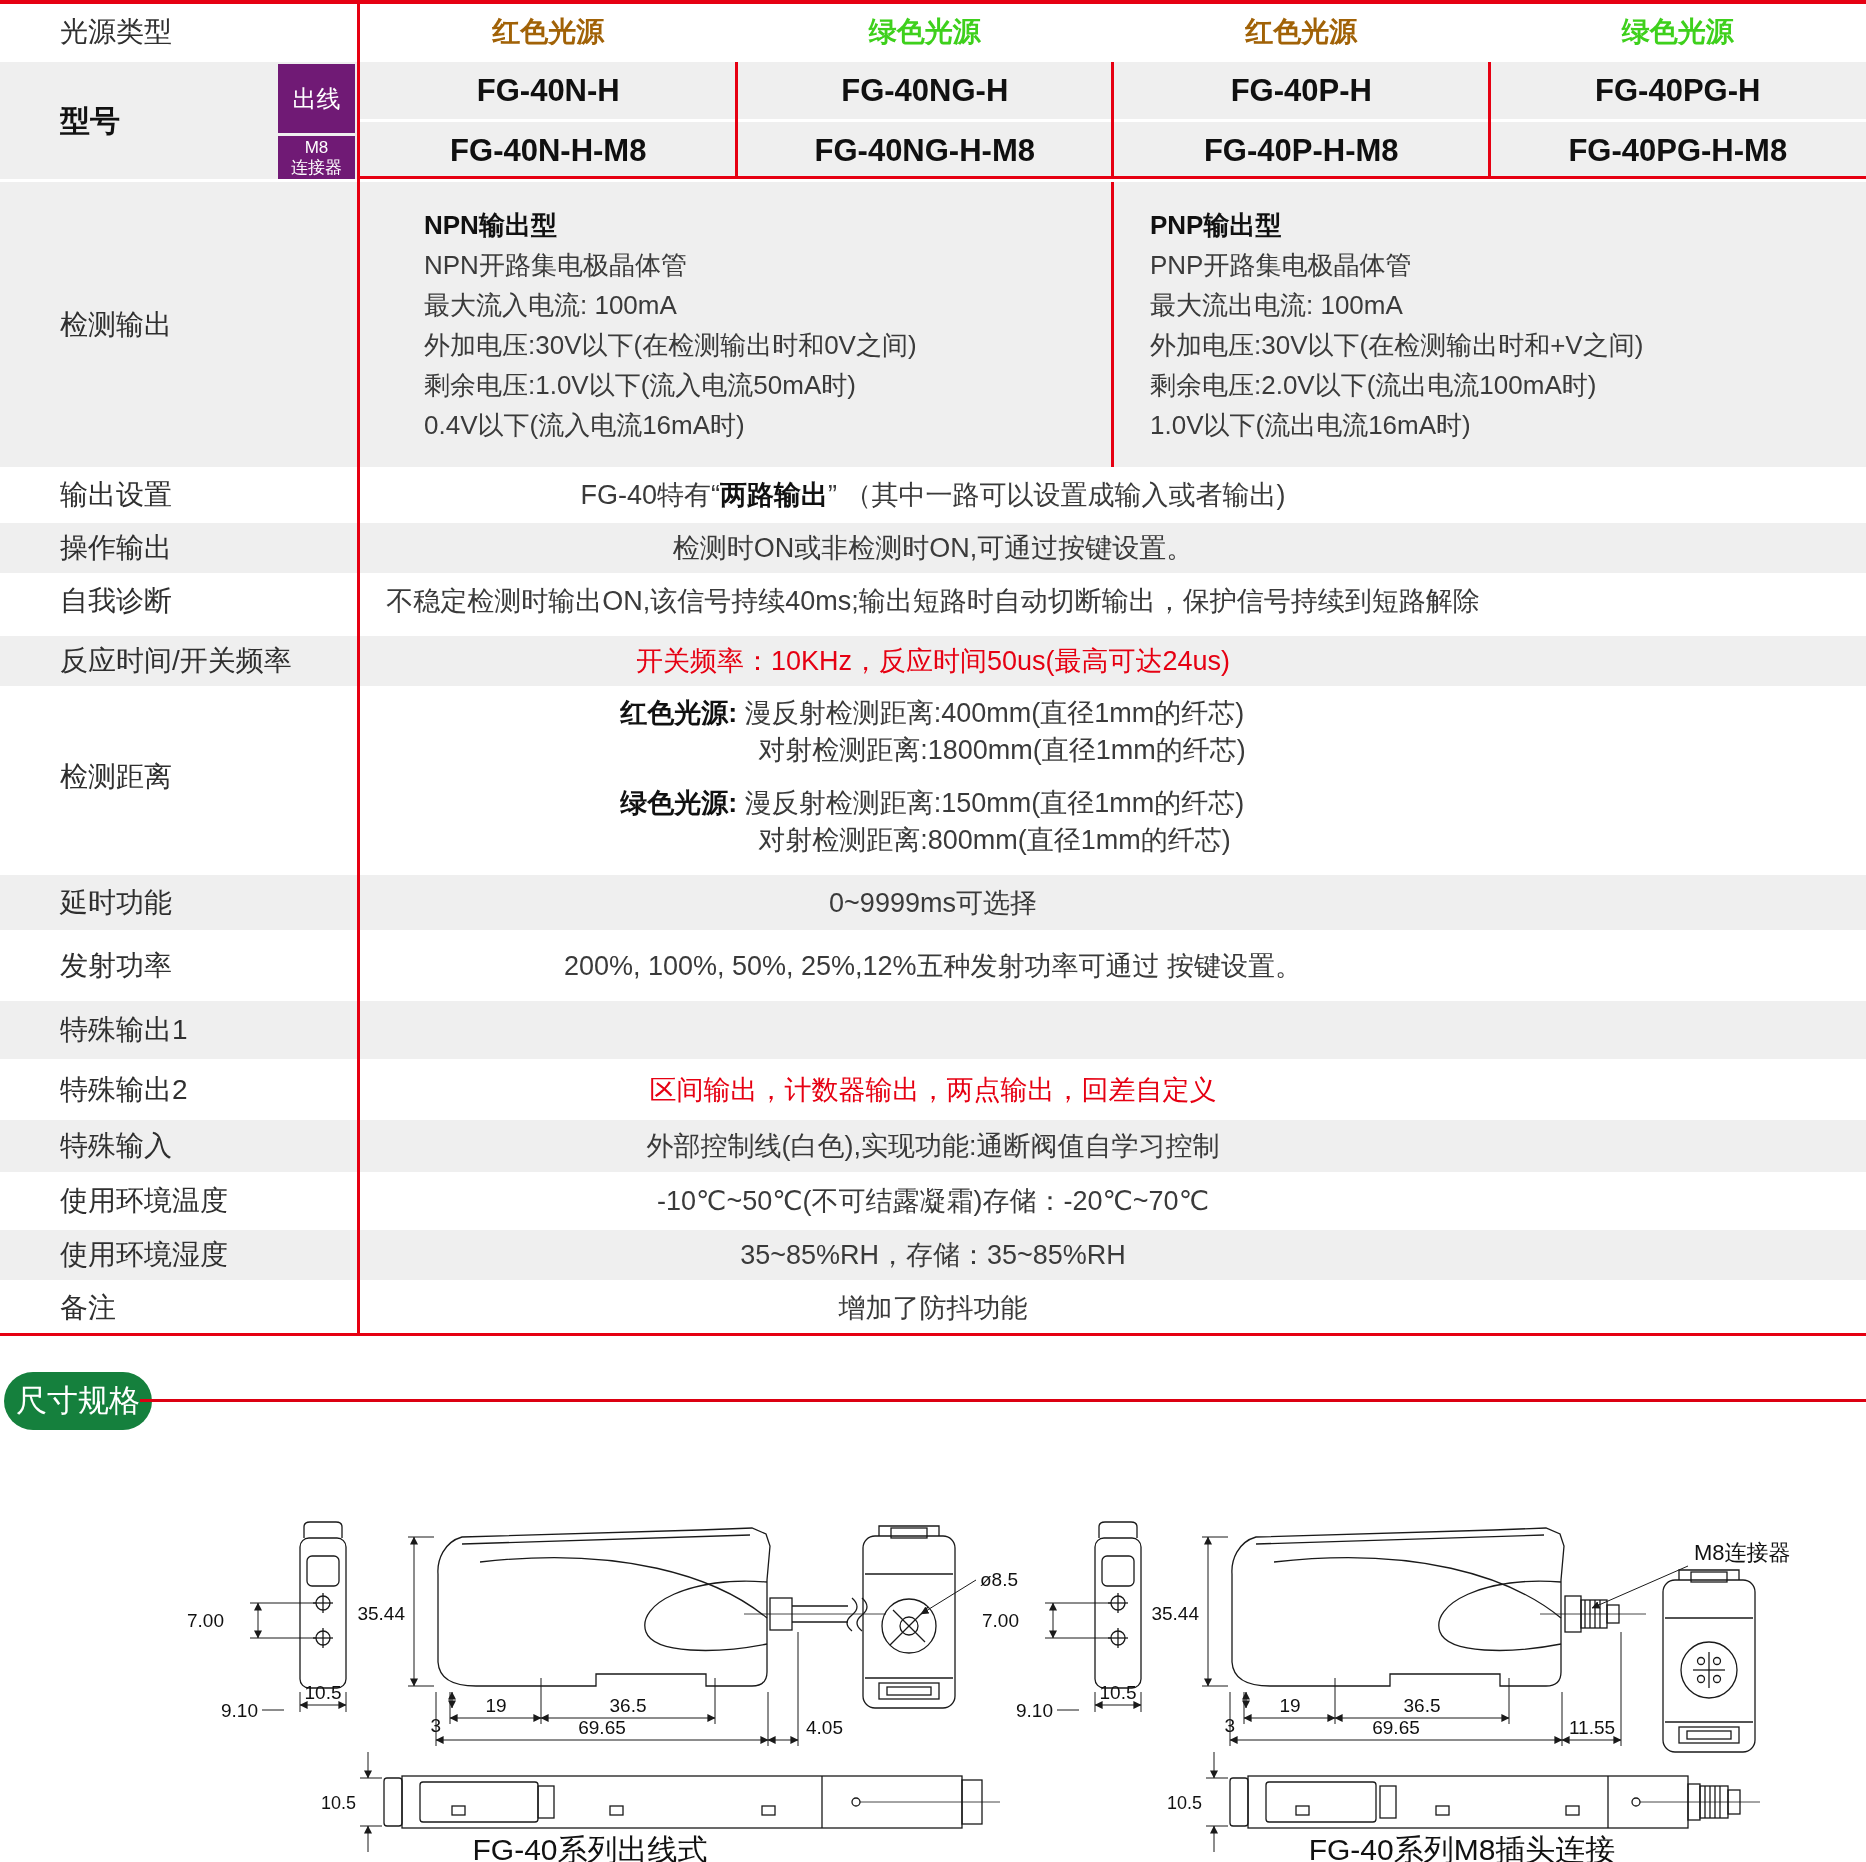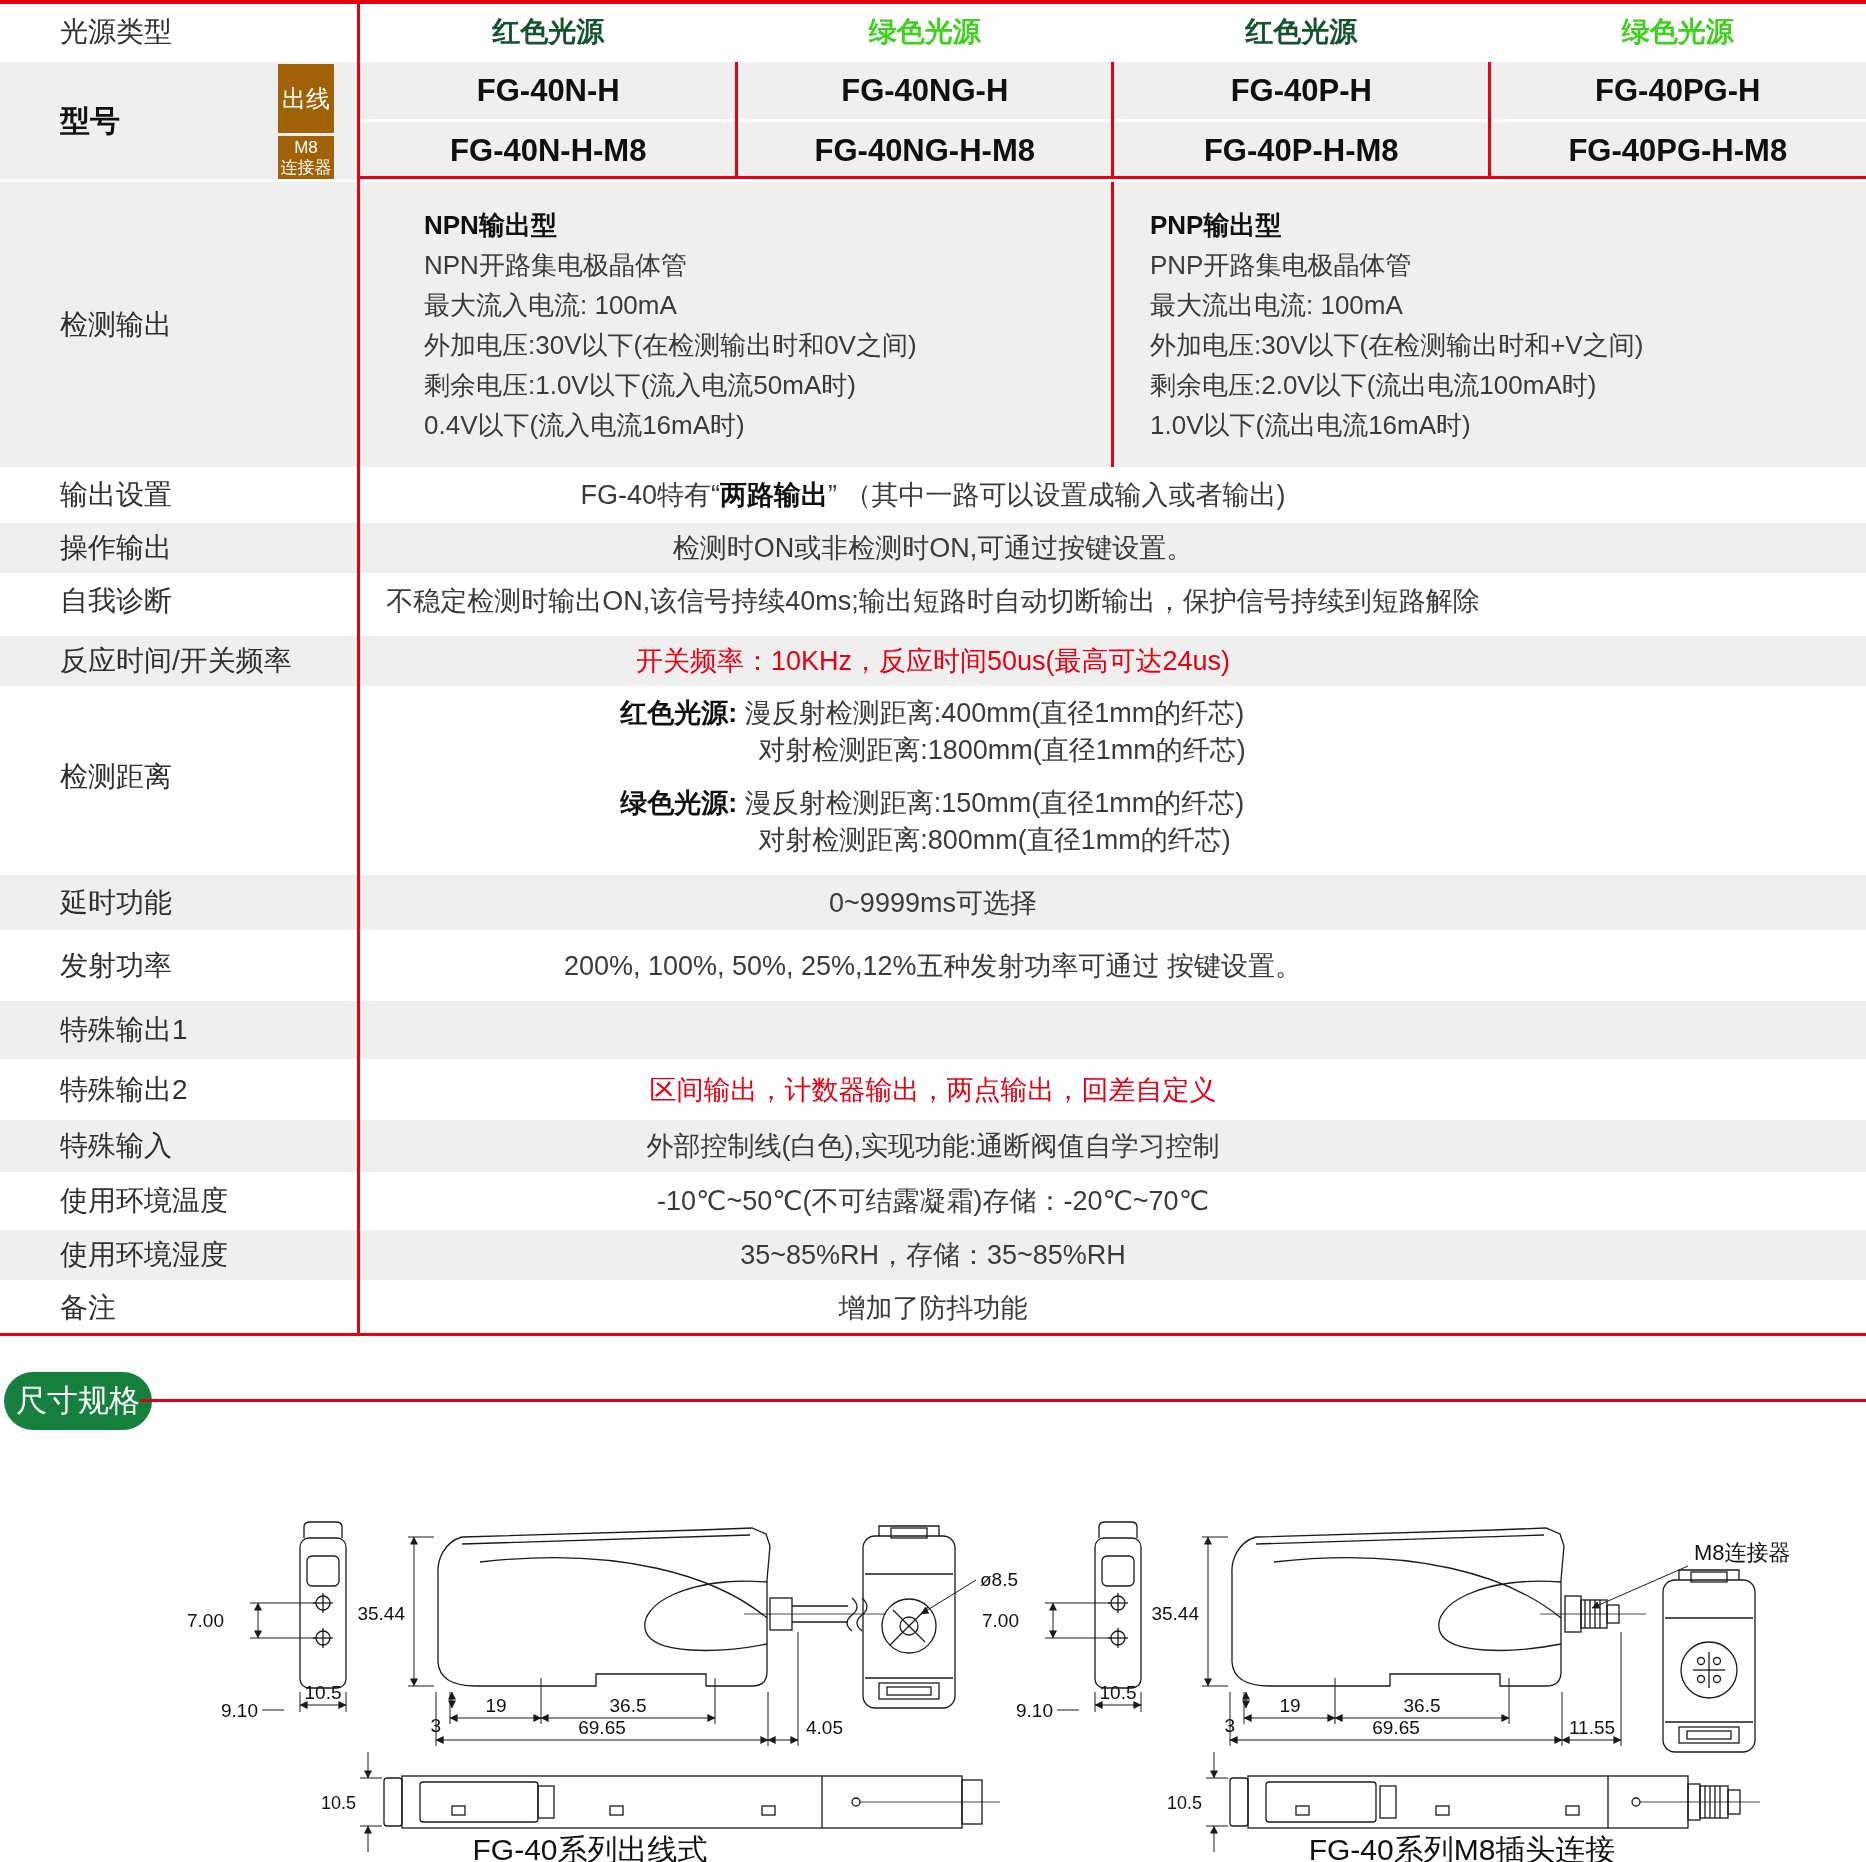--- a/index.html
+++ b/index.html
@@ -8,28 +8,28 @@
   
   .row{position:absolute;left:0;width:1866px;display:flex;align-items:center;justify-content:center;box-sizing:border-box;}
   .gray{background:#efefef;}
   .lbl{position:absolute;left:60px;top:50%;transform:translateY(-50%);font-size:28px;color:#2f2f2f;white-space:nowrap;}
   .val{width:100%;text-align:center;font-size:27px;color:#3a3a3a;}
   .b{font-weight:bold;color:#111;}
   .red-text{color:#e60012;}
   
   .hcols{position:absolute;left:360px;right:0;top:0;bottom:0;display:flex;}
   .hcol{flex:1;display:flex;align-items:center;justify-content:center;font-size:28px;font-weight:bold;}
-  .src-red{color:#14532d;}.src-green{color:#3ed01c;}
+  .src-red{color:#a16207;}.src-green{color:#3ed01c;}
   
   .model-sec{position:absolute;left:0;width:1866px;background:#efefef;}
   .model-grid{position:absolute;left:360px;right:0;top:0;bottom:0;display:flex;flex-direction:column;}
   .model-row{flex:1;display:flex;}
   .model-gap{height:3px;background:#fff;}
   .mcell{flex:1;display:flex;align-items:center;justify-content:center;font-size:31px;font-weight:bold;color:#101010;}
-  .tag{position:absolute;left:278px;width:56px;background:#a16207;color:#fff;display:flex;flex-direction:column;
+  .tag{position:absolute;left:278px;width:77px;background:#701a75;color:#fff;display:flex;flex-direction:column;
        align-items:center;justify-content:center;text-align:center;}
   .tag1{top:2px;height:69px;font-size:24px;}
   .tag2{top:74px;height:43px;font-size:17px;line-height:20px;}
   
   .dblock{position:absolute;top:50%;transform:translateY(-50%);font-size:26px;line-height:40px;color:#3a3a3a;white-space:nowrap;}
   .dblock .ttl{font-weight:bold;color:#111;}
   .npn{left:424px;}.pnp{left:1150px;}
   
   .dist-block{display:inline-block;text-align:left;font-size:27px;line-height:37px;color:#3a3a3a;}
   .indent{padding-left:138px;}

